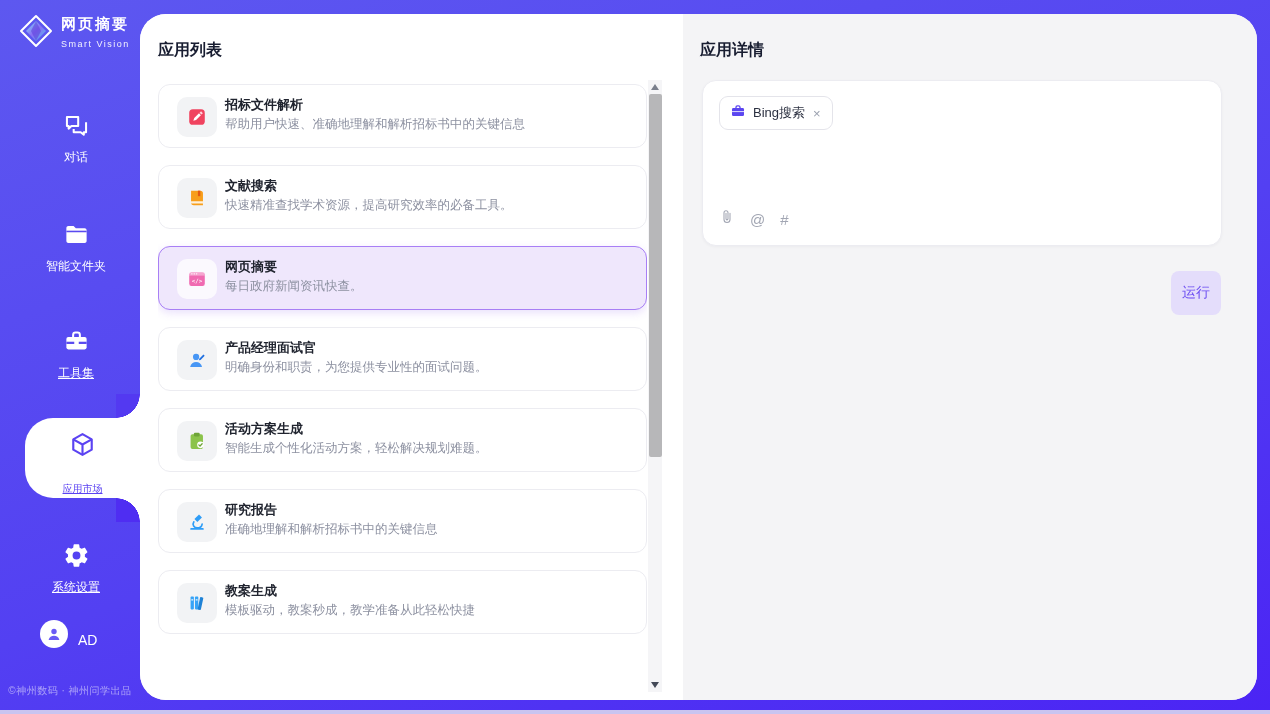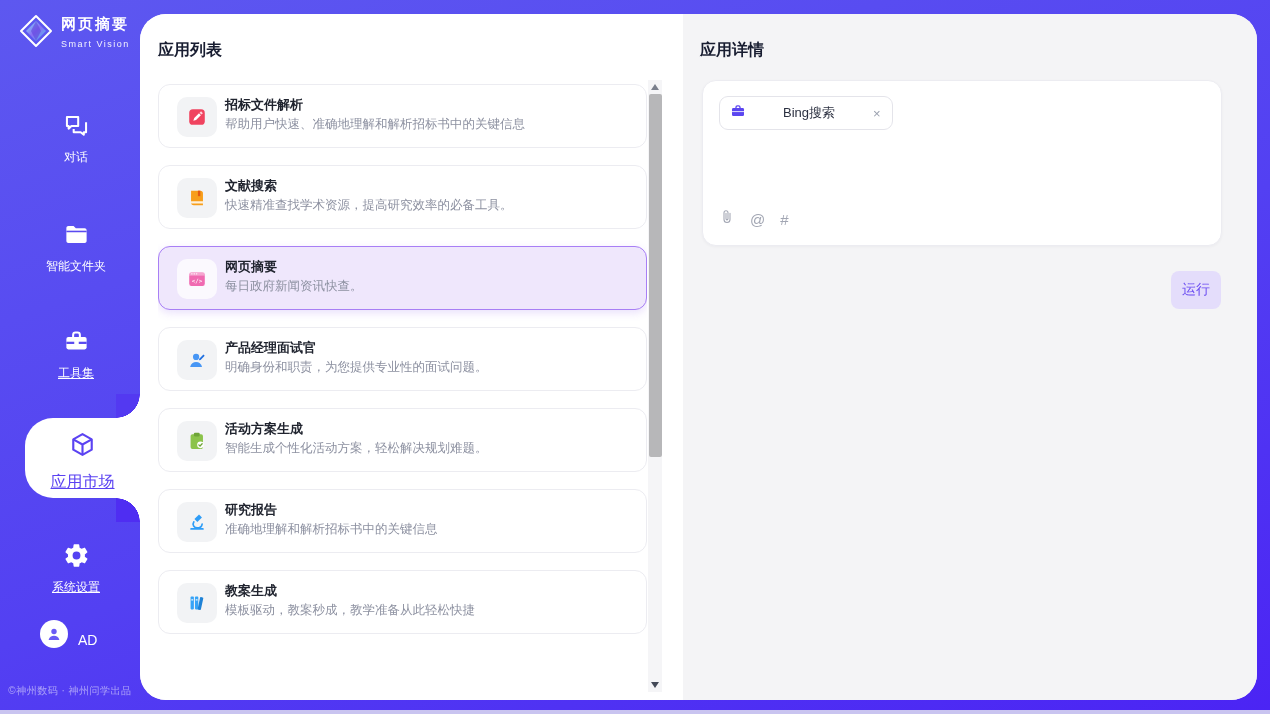--- a/index.html
+++ b/index.html
@@ -21,21 +21,21 @@
   .nav-item .nav-label { display:block; margin-top:6px; font-size:12px; color:#fff; }
   .nav-item.underlined .nav-label { text-decoration:underline; }
   .nav-icon { display:inline-block; }
 
   .active-bubble { position:absolute; left:25px; top:418px; width:115px; height:80px;
                    background:#fff; border-radius:28px 0 0 28px; text-align:center; cursor:pointer; }
   .active-bubble::before { content:""; position:absolute; right:0; top:-24px; width:24px; height:24px;
                    background:radial-gradient(circle 24px at 0 0, #5339f1 98%, #ffffff 100%); }
   .active-bubble::after  { content:""; position:absolute; right:0; bottom:-24px; width:24px; height:24px;
                    background:radial-gradient(circle 24px at 0 100%, #4f2df2 98%, #ffffff 100%); }
-  .active-bubble .nav-label { display:block; margin-top:10px; font-size:16px; color:#5b43f2; text-decoration:underline; }
+  .active-bubble .nav-label { display:block; margin-top:20px; font-size:10px; color:#5b43f2; text-decoration:underline; }
   .active-bubble .nav-icon { margin-top:13px; }
 
   .user-row { position:absolute; left:40px; top:620px; display:flex; align-items:flex-end; cursor:pointer; }
   .avatar { width:28px; height:28px; border-radius:50%; background:#fff; display:flex; align-items:center; justify-content:center; }
   .user-label { margin-left:10px; font-size:14px; color:#fff; }
   .side-footer { position:absolute; left:0; top:684px; width:140px; text-align:center;
                  font-size:10px; color:rgba(255,255,255,.5); letter-spacing:.5px; white-space:nowrap; }
 
   
   .panel { position:absolute; left:140px; top:14px; width:1117px; height:686px;
@@ -60,28 +60,28 @@
   .sb-down { position:absolute; bottom:4px; left:3px; width:0; height:0;
              border-left:4px solid transparent; border-right:4px solid transparent; border-top:6px solid #444a58; cursor:pointer; }
   .sb-thumb { position:absolute; top:14px; left:0.5px; width:13px; height:363px; background:#b7b7b9; border-radius:2px; cursor:pointer; }
 
   .detail-col { position:absolute; left:543px; top:0; width:574px; height:686px; background:#f4f4f6; }
   .detail-title { position:absolute; left:17px; top:26px; font-size:16px; font-weight:700; color:#181d31; }
 
   .input-card { position:absolute; left:19px; top:66px; width:520px; height:166px; background:#fff;
                 border:1px solid #ececf1; border-radius:14px; box-shadow:0 1px 3px rgba(30,30,60,.04); cursor:text; }
   .tool-tag { position:absolute; left:16px; top:15px; height:30px; display:inline-flex; align-items:center;
-              padding:16px 10px; border:1px solid #e4e4ea; border-radius:9px; background:#fff; cursor:pointer;gap:30px; }
+              padding:16px 10px; border:1px solid #e4e4ea; border-radius:9px; background:#fff; cursor:pointer; }
   .tool-tag-label { margin:0 7px 0 7px; font-size:13px; color:#2b3040; }
   .tag-close { font-size:13px; color:#9aa0ae; cursor:pointer; line-height:1; padding:0 1px; }
   .query-text { position:absolute; left:17px; top:70px; right:16px; font-size:13.5px; color:#565b6e; }
   .attach-row { position:absolute; left:16px; bottom:15px; display:flex; align-items:center; gap:15px; }
   .glyph-icon { font-size:15px; color:#a2a6b3; cursor:pointer; }
 
-  .run-btn { position:absolute; right:36px; top:257px; width:50px; height:38px; border:none; border-radius:8px;
+  .run-btn { position:absolute; right:36px; top:257px; width:50px; height:44px; border:none; border-radius:8px;
              background:#e4ddfb; color:#6b4df2; font-size:14px; cursor:pointer;
              font-family:"Liberation Sans","DejaVu Sans",sans-serif; }
 </style>
 </head>
 <body>
 
 <div class="page">
 
   <div class="sidebar">
 

